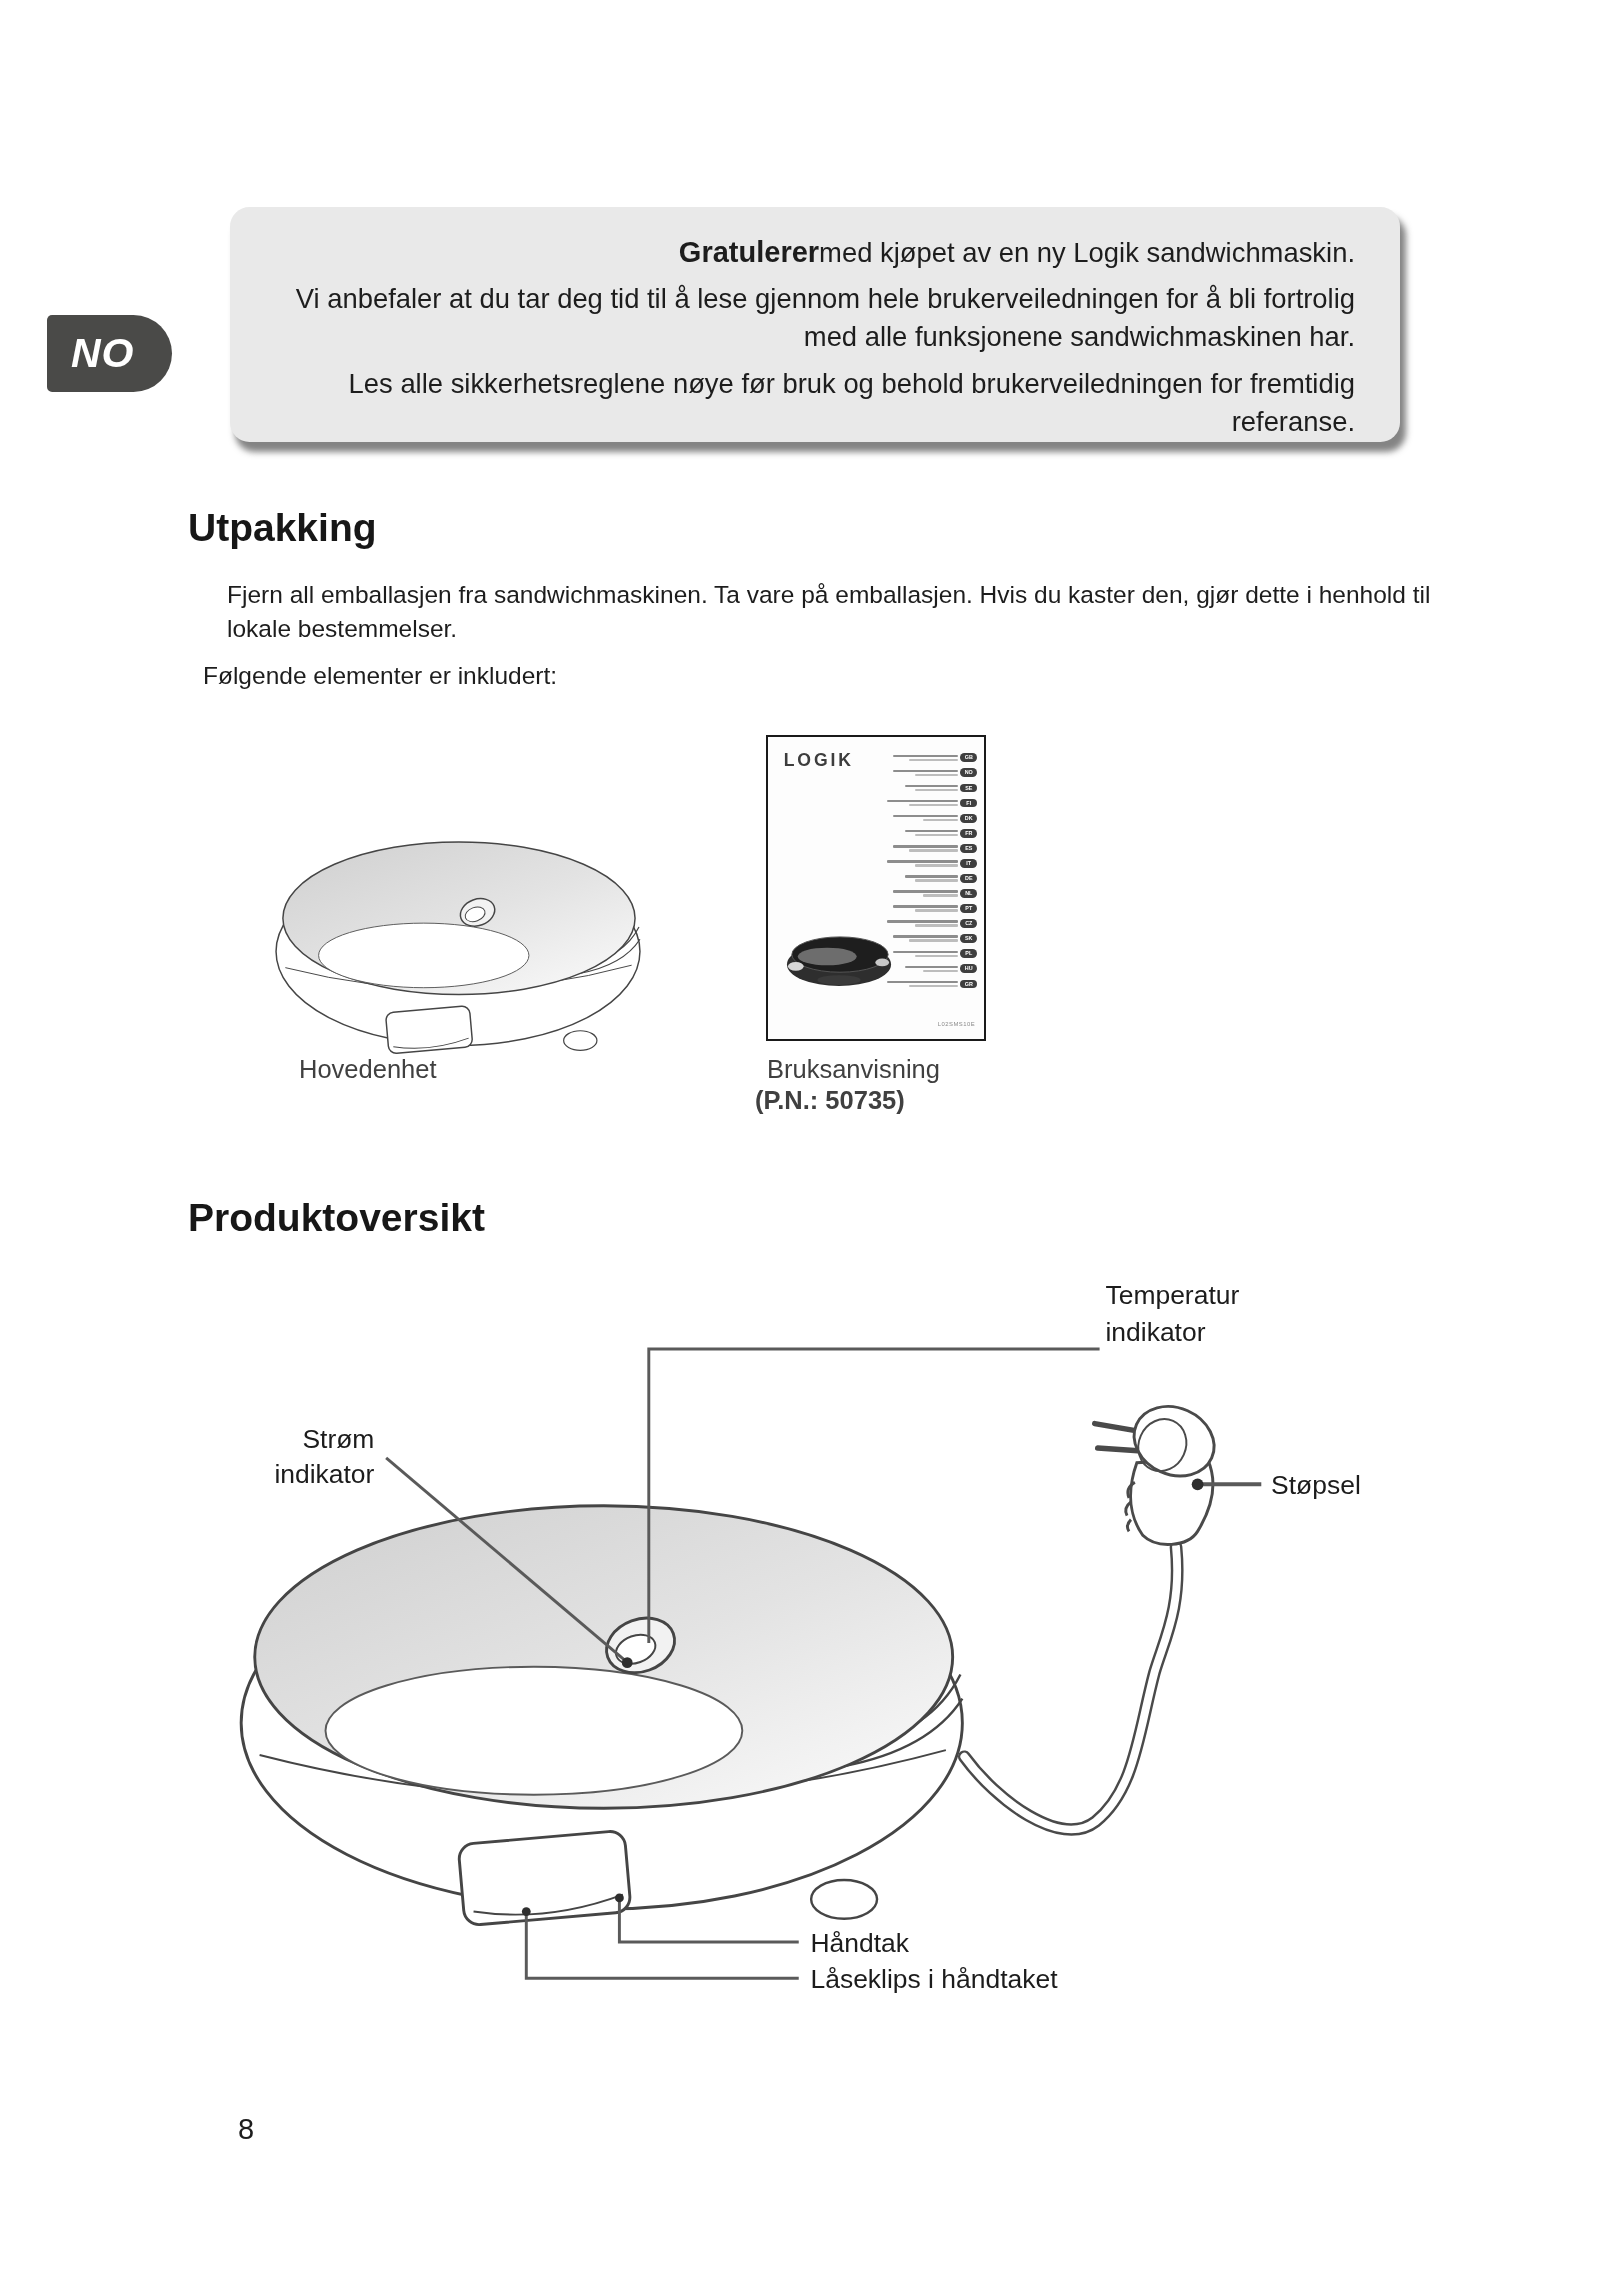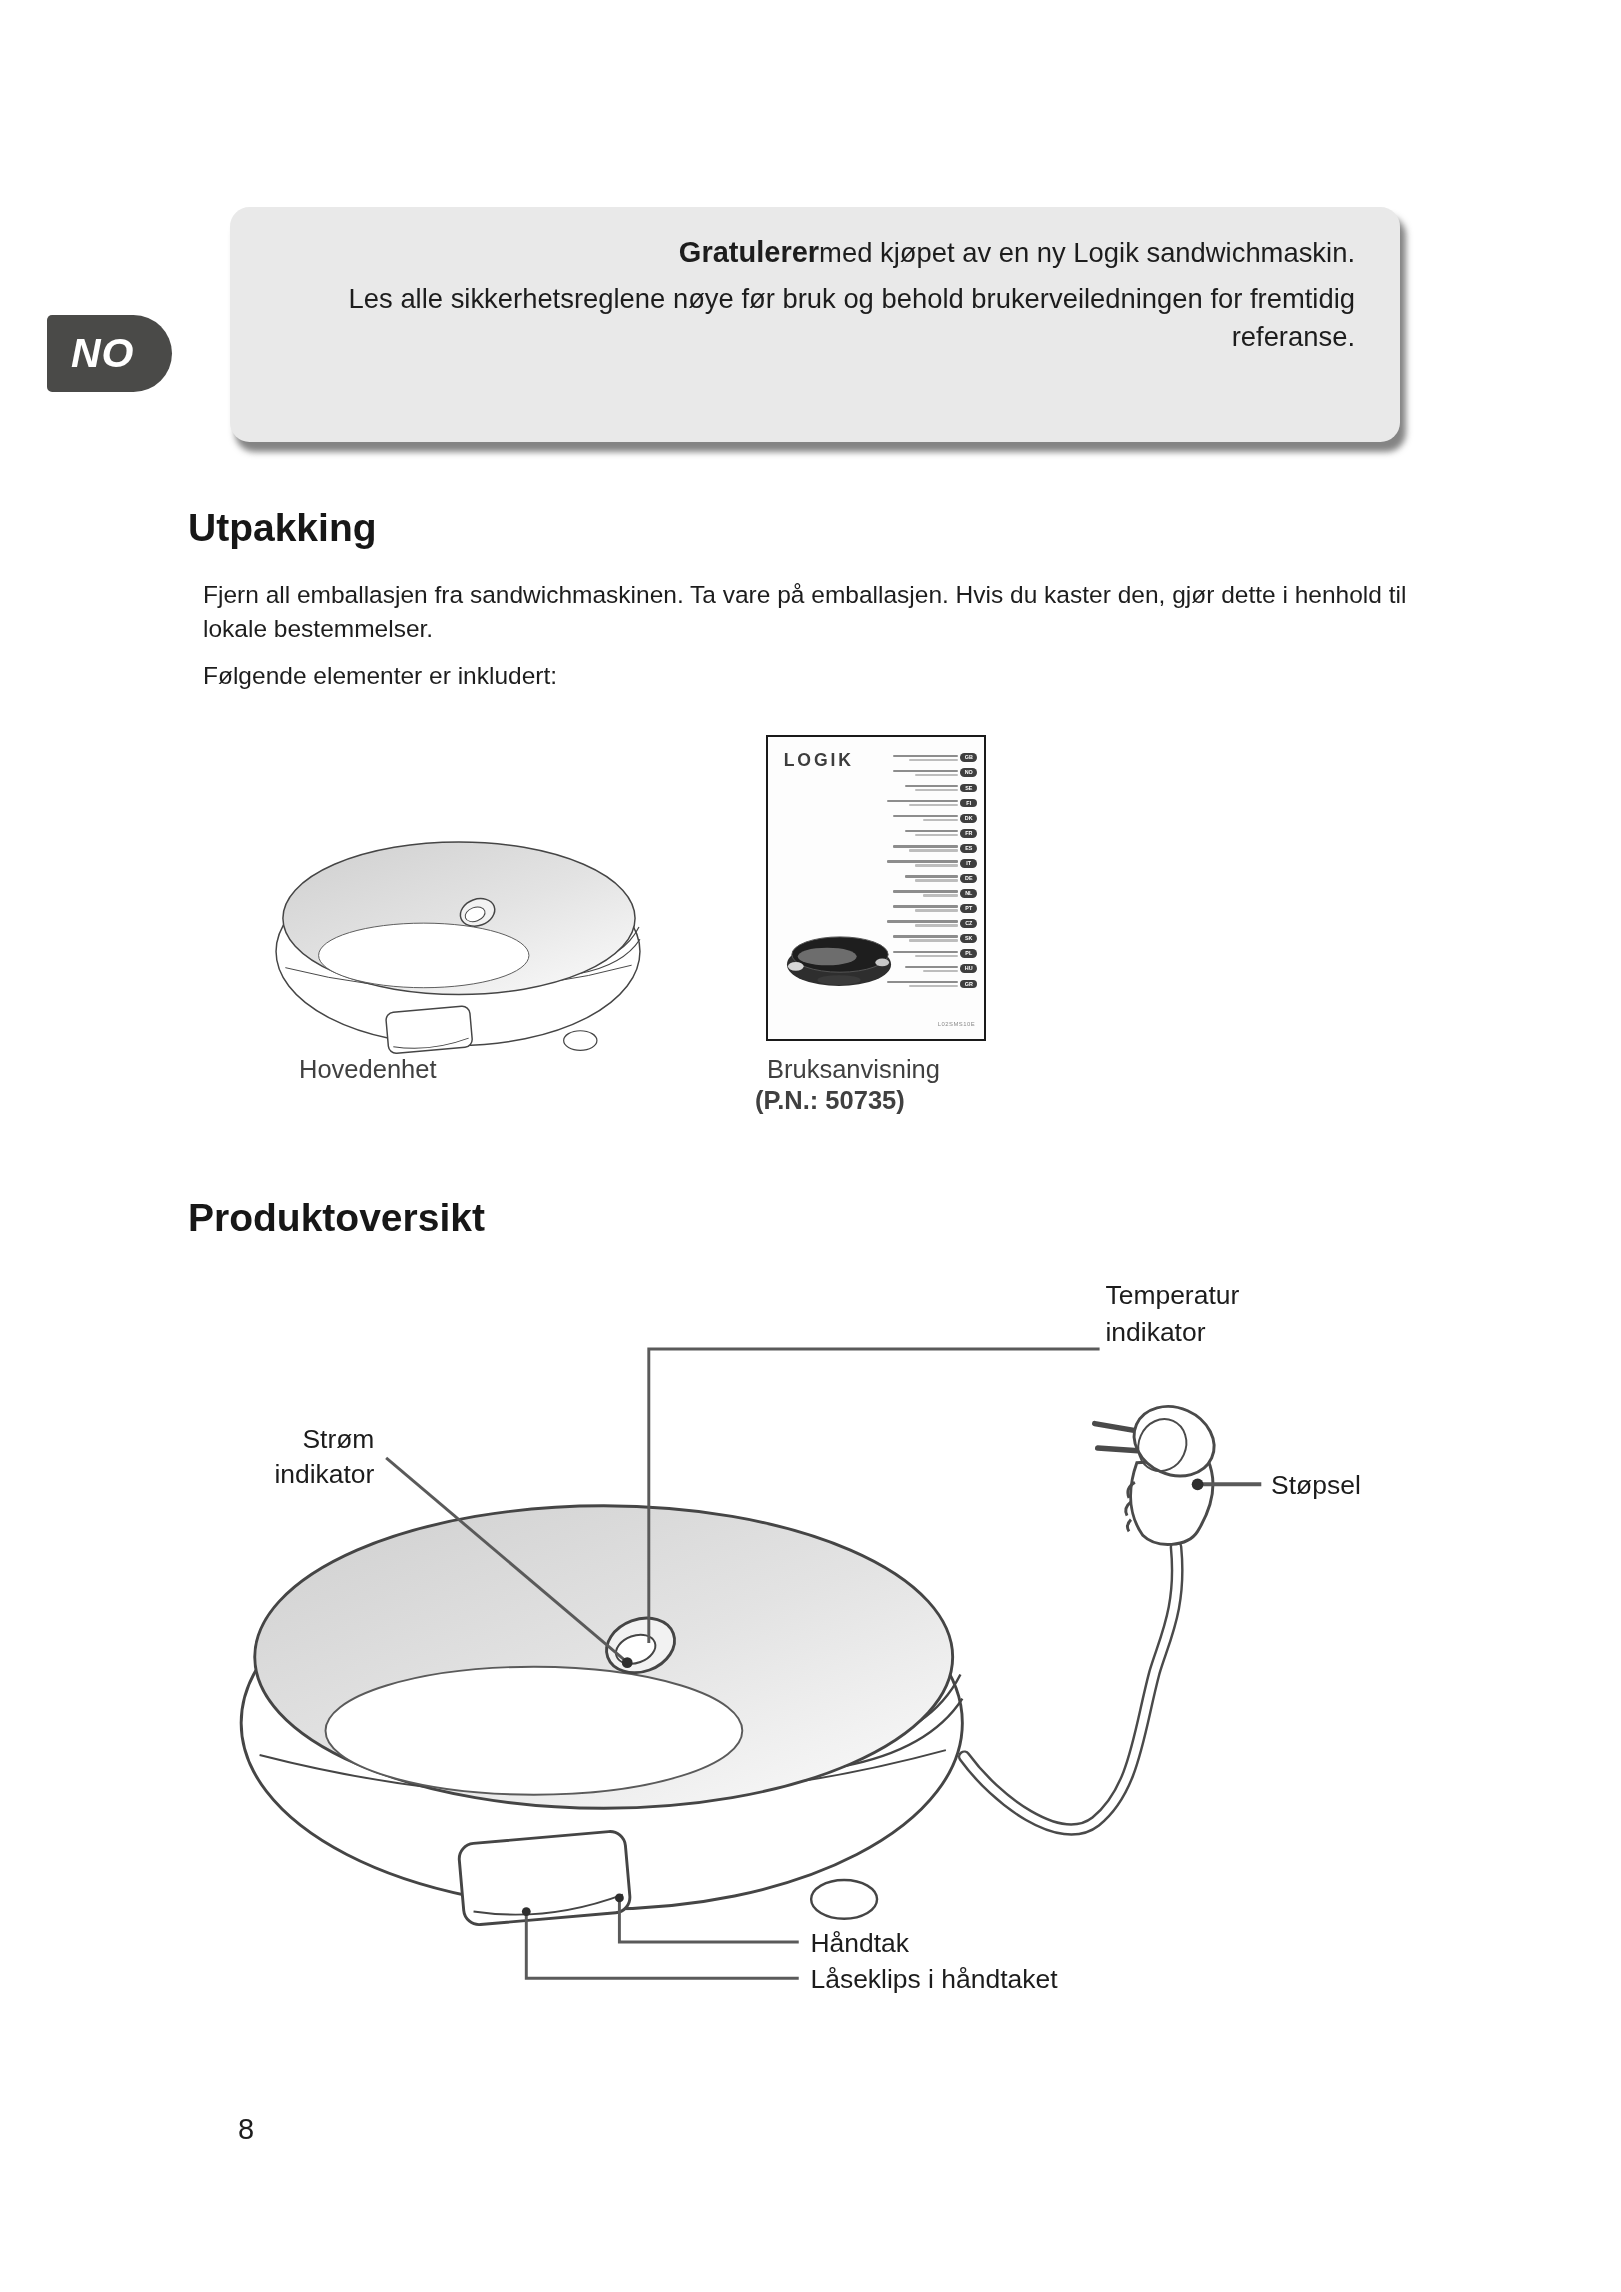--- a/index.html
+++ b/index.html
@@ -22,21 +22,21 @@
     padding:25.5px 45px 0 61px;box-sizing:border-box;
   }
   .intro-box p{margin:0 0 8.8px 0;font-size:27.4px;line-height:38px;color:#1d1d1d;text-align:right;}
   .intro-box .lead-bold{font-weight:bold;font-size:29px;}
   
   .h1{position:absolute;left:188px;font-size:39px;font-weight:bold;color:#171717;}
   #h-utpakking{top:506px;}
   #h-produkt{top:1196px;}
   
   .body-text{position:absolute;left:203px;font-size:24.5px;line-height:34px;color:#1d1d1d;}
-  #p-unpack1{top:578px;width:1255px;}
+  #p-unpack1{top:578px;width:1255px;margin-left:24px;}
   #p-unpack2{top:659px;width:882px;}
   
   #main-unit-art{position:absolute;left:272px;top:839px;}
   .item-label{position:absolute;font-size:25.5px;color:#404040;}
   #lbl-hovedenhet{left:299px;top:1055px;}
   #lbl-bruksanvisning{left:767px;top:1055px;}
   #lbl-pn{left:755px;top:1086px;font-weight:bold;}
   
   .manual-cover{
     position:absolute;left:766px;top:735px;width:220px;height:306px;
@@ -102,20 +102,21 @@
       </symbol>
     </defs>
   </svg>
 
   <div class="lang-tab">
     <span>NO</span>
   </div>
 
   <div class="intro-box">
     <p><span class="lead-bold">Gratulerer</span><span>med kjøpet av en ny Logik sandwichmaskin.</span></p>
+    <p>Vi anbefaler at du tar deg tid til å lese gjennom hele brukerveiledningen for å bli fortrolig med alle funksjonene sandwichmaskinen har.</p>
     <p>Les alle sikkerhetsreglene nøye før bruk og behold brukerveiledningen for fremtidig referanse.</p>
   </div>
 
   <div id="h-utpakking" class="h1">Utpakking</div>
   <div id="p-unpack1" class="body-text">Fjern all emballasjen fra sandwichmaskinen. Ta vare på emballasjen. Hvis du kaster den, gjør dette i henhold til lokale bestemmelser.</div>
   <div id="p-unpack2" class="body-text">Følgende elementer er inkludert:</div>
 
   <svg id="main-unit-art" width="372" height="225" viewBox="0 0 760 460">
     <use href="#maker" x="0" y="0" width="760" height="460"></use>
   </svg>

